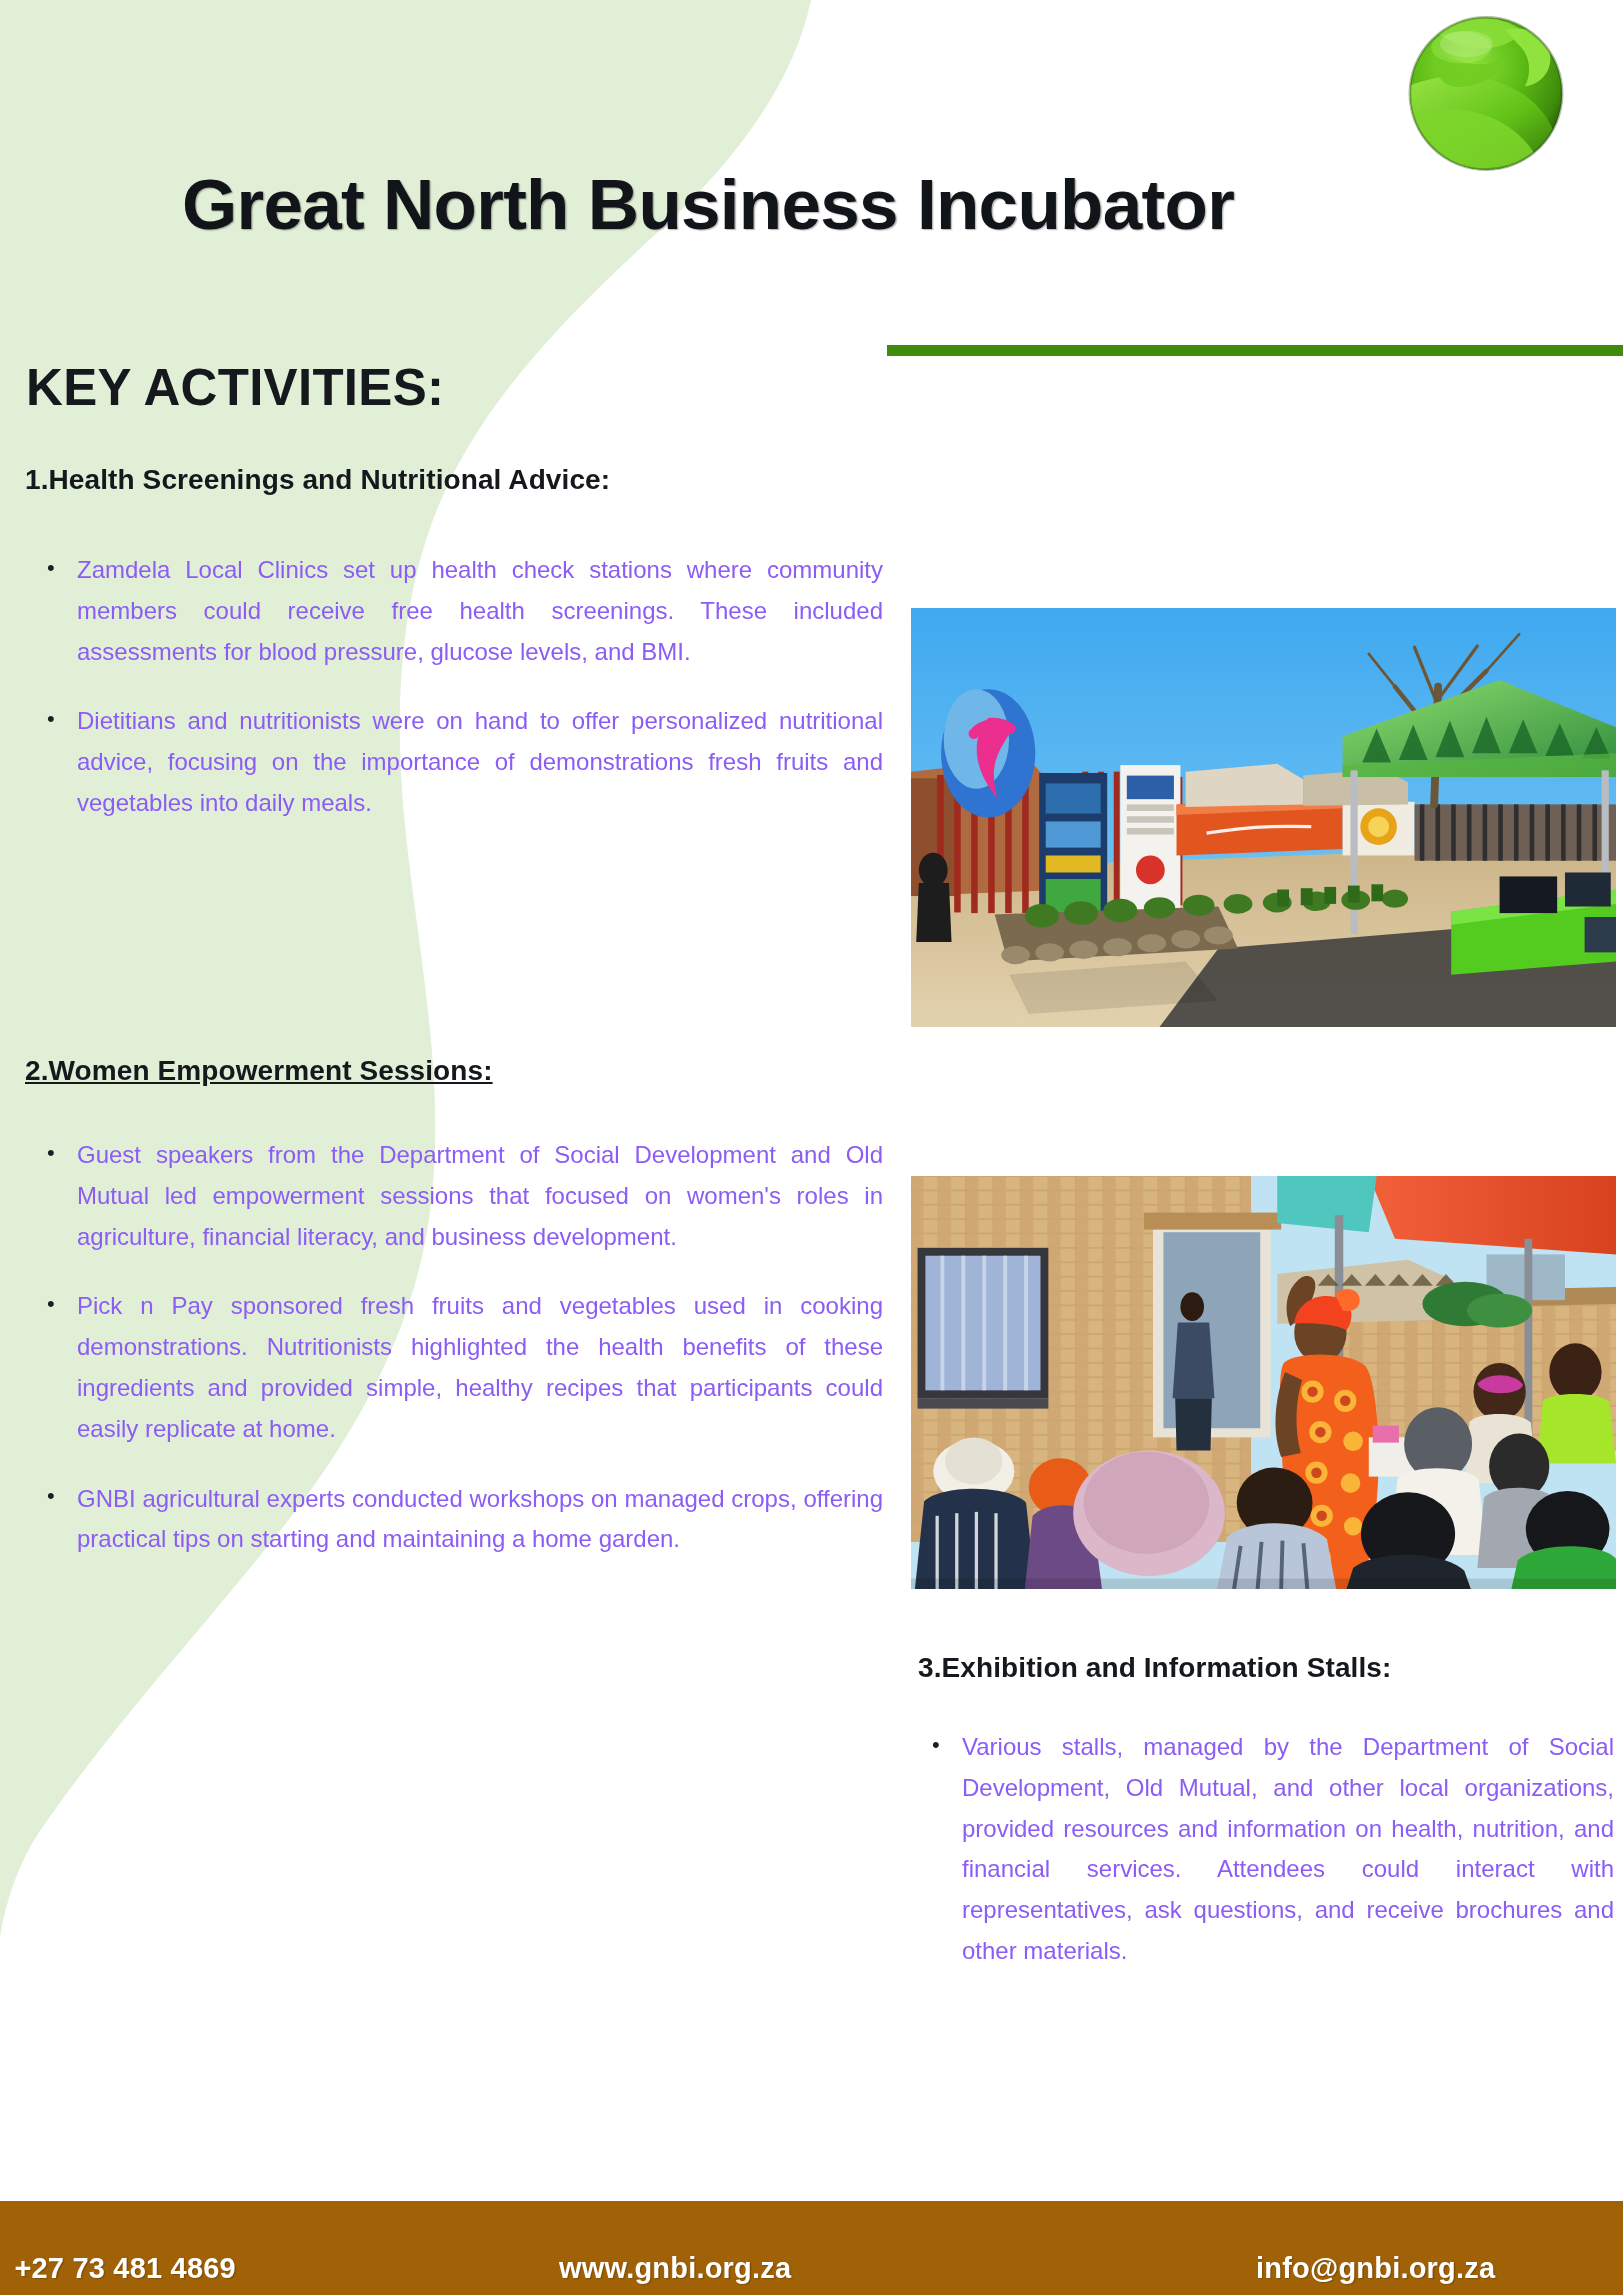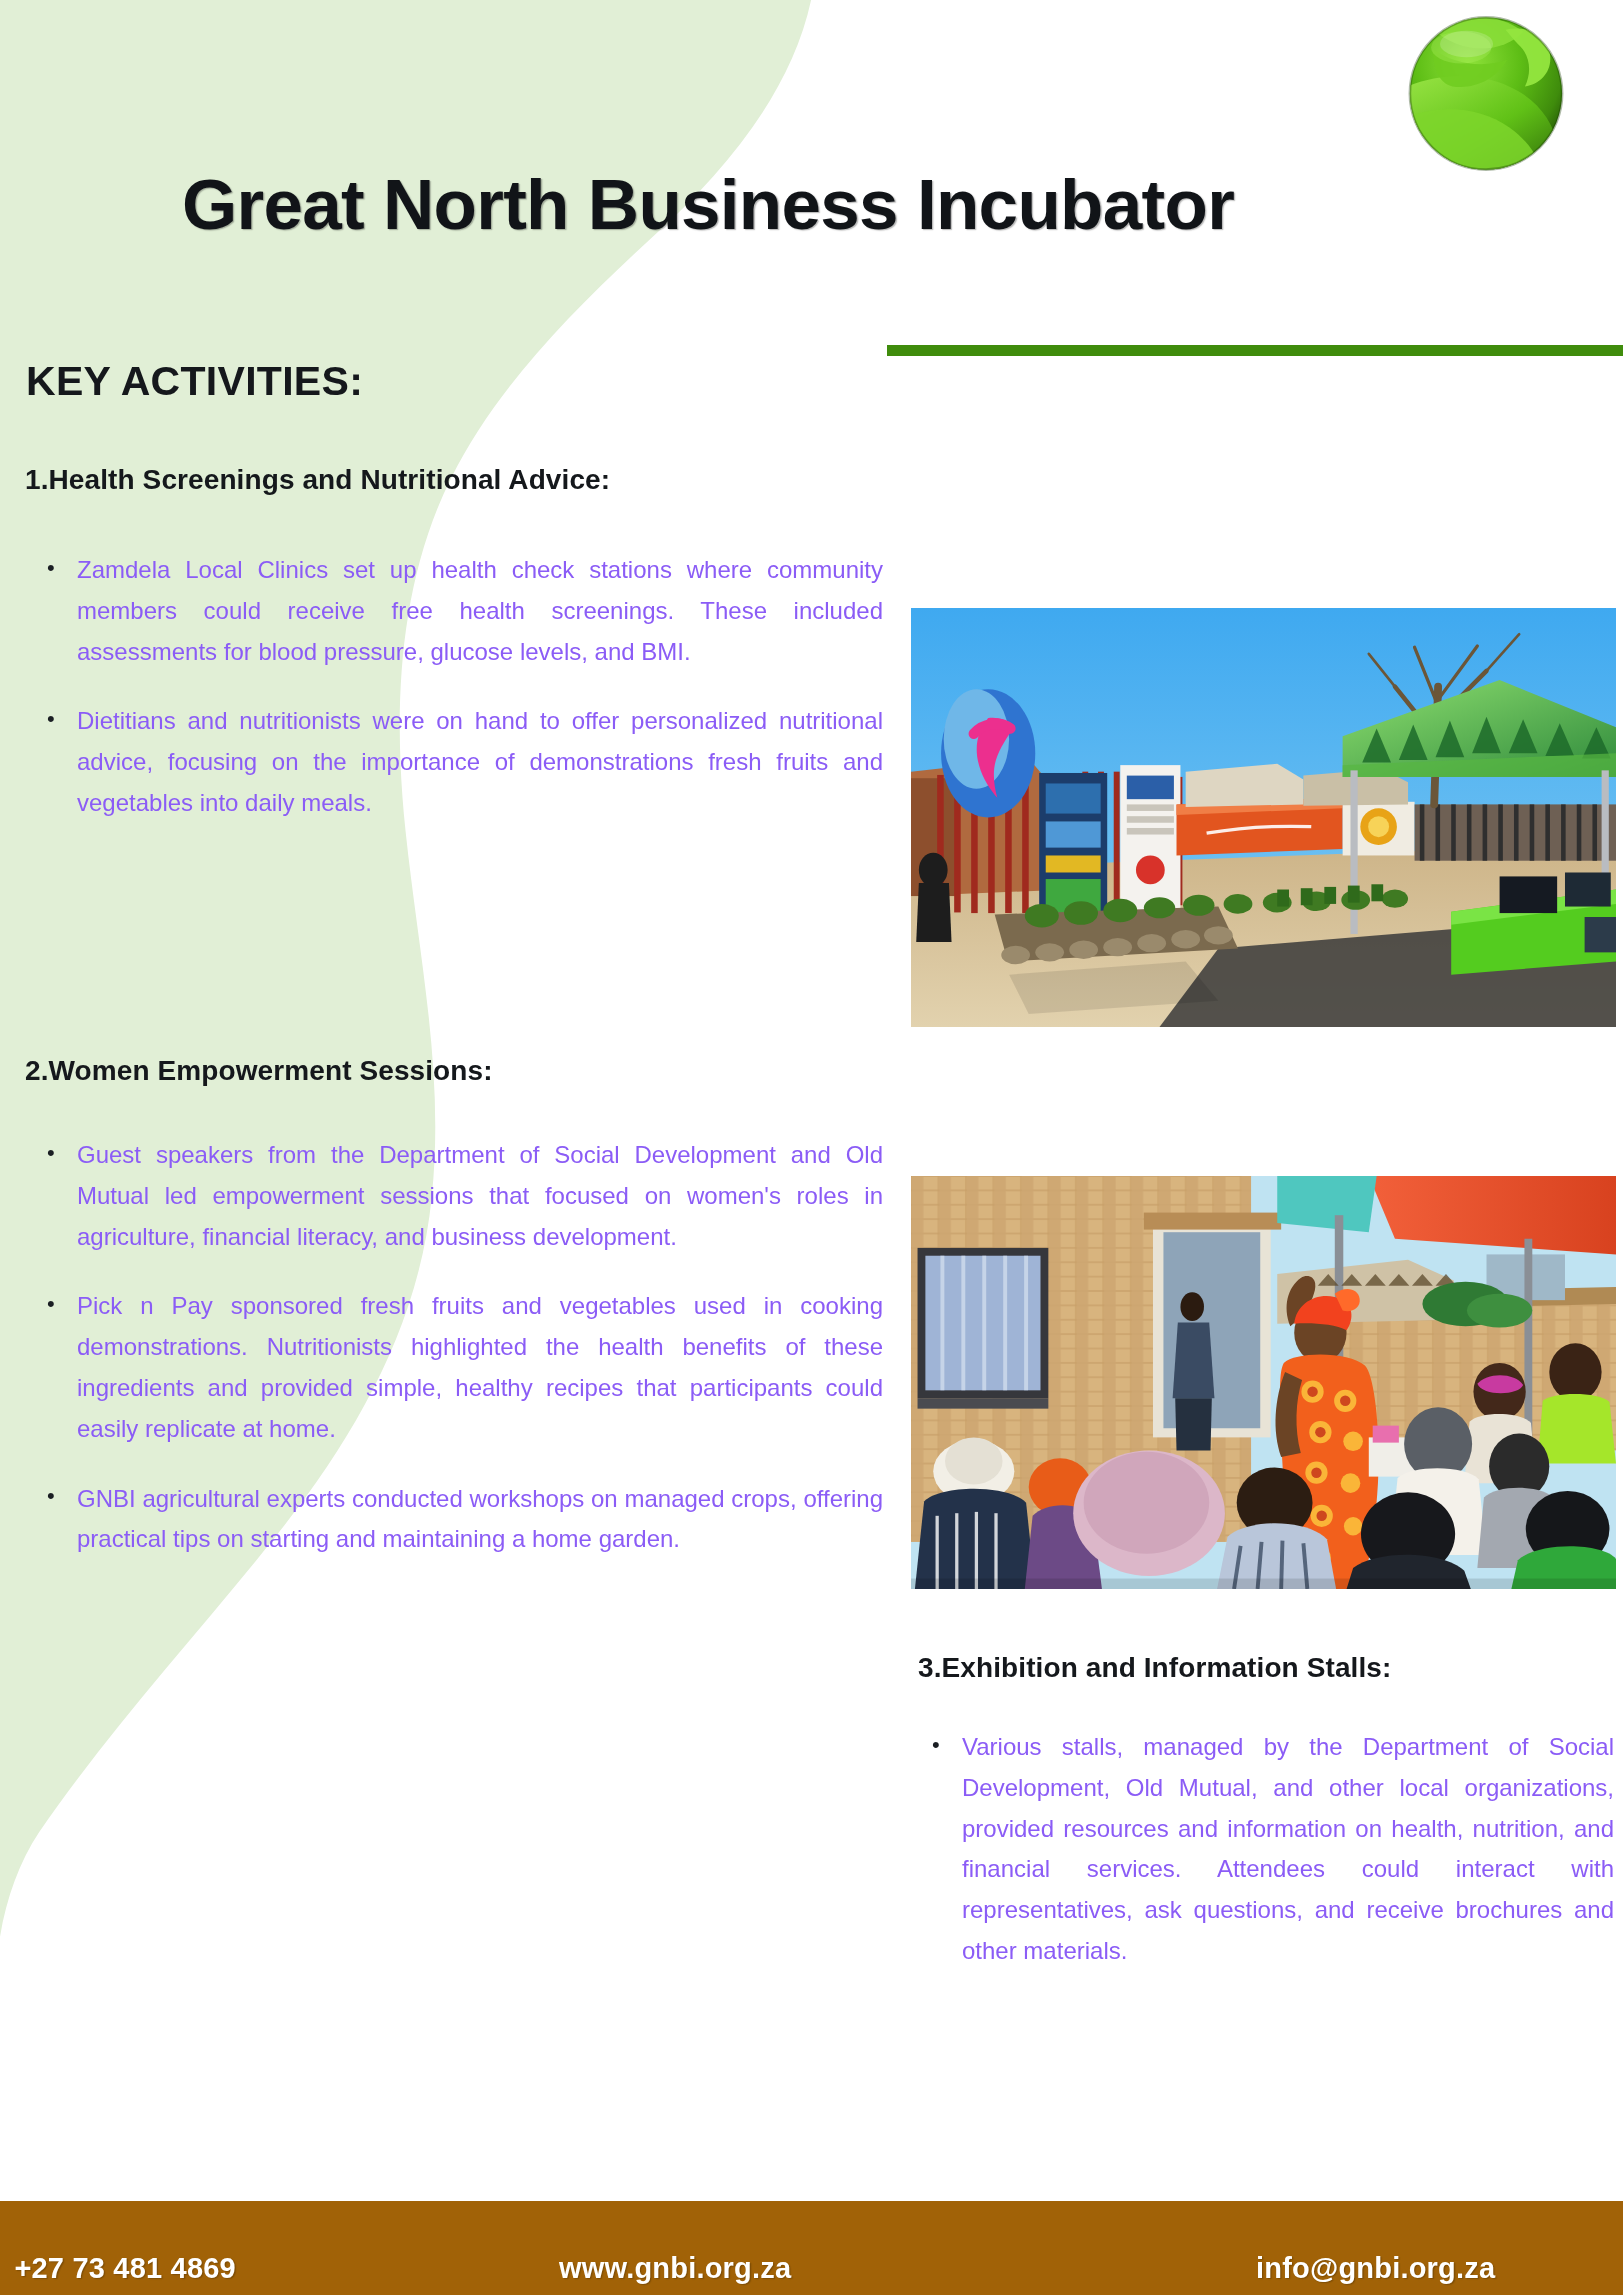--- a/index.html
+++ b/index.html
@@ -60,35 +60,35 @@
     width: 736px;
     height: 10.5px;
     background: #3f8c0c;
   }
 
   
   .key-activities {
     position: absolute;
     left: 26px;
     top: 358px;
-    font-size: 41px;
+    font-size: 51px;
     font-weight: bold;
     letter-spacing: 0.3px;
     color: #15181c;
   }
 
   .sec-heading {
     position: absolute;
     font-size: 28px;
     font-weight: bold;
     letter-spacing: 0.1px;
     color: #15181c;
   }
   #sec1-heading { left: 25px; top: 464px; }
-  #sec2-heading { left: 25px; top: 1055px; }
+  #sec2-heading { left: 25px; top: 1055px; text-decoration: underline; }
   #sec3-heading { left: 918px; top: 1652px; }
 
   
   .bullets {
     position: absolute;
     margin: 0;
     padding: 0;
     list-style: none;
   }
   #list1 { left: 39px; top: 550px;  width: 844px; }

